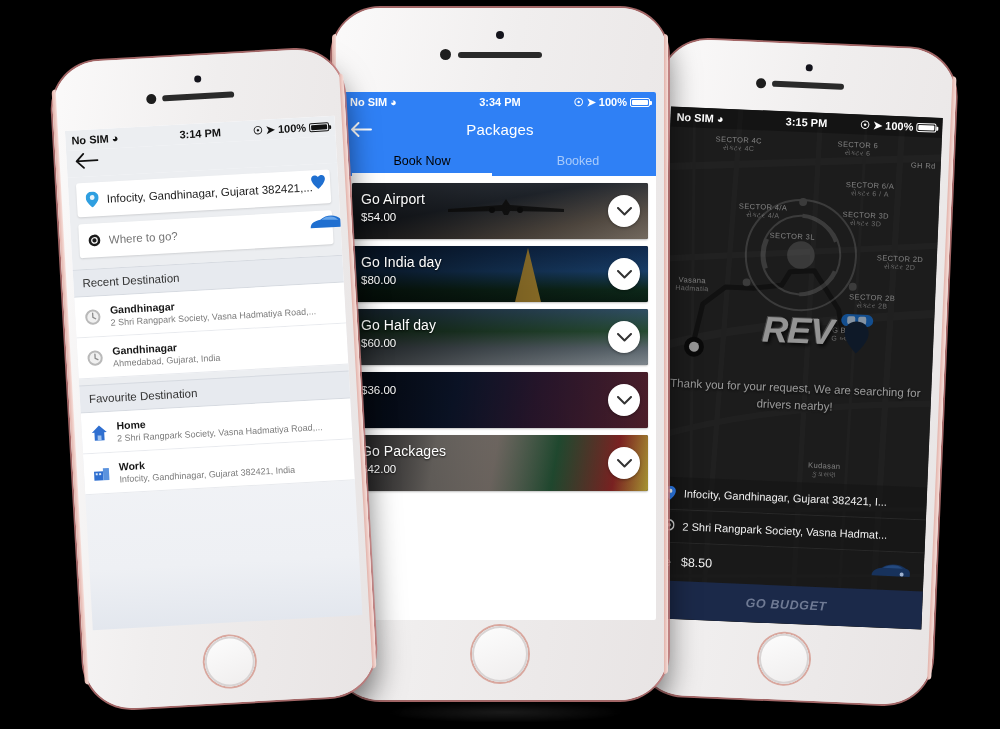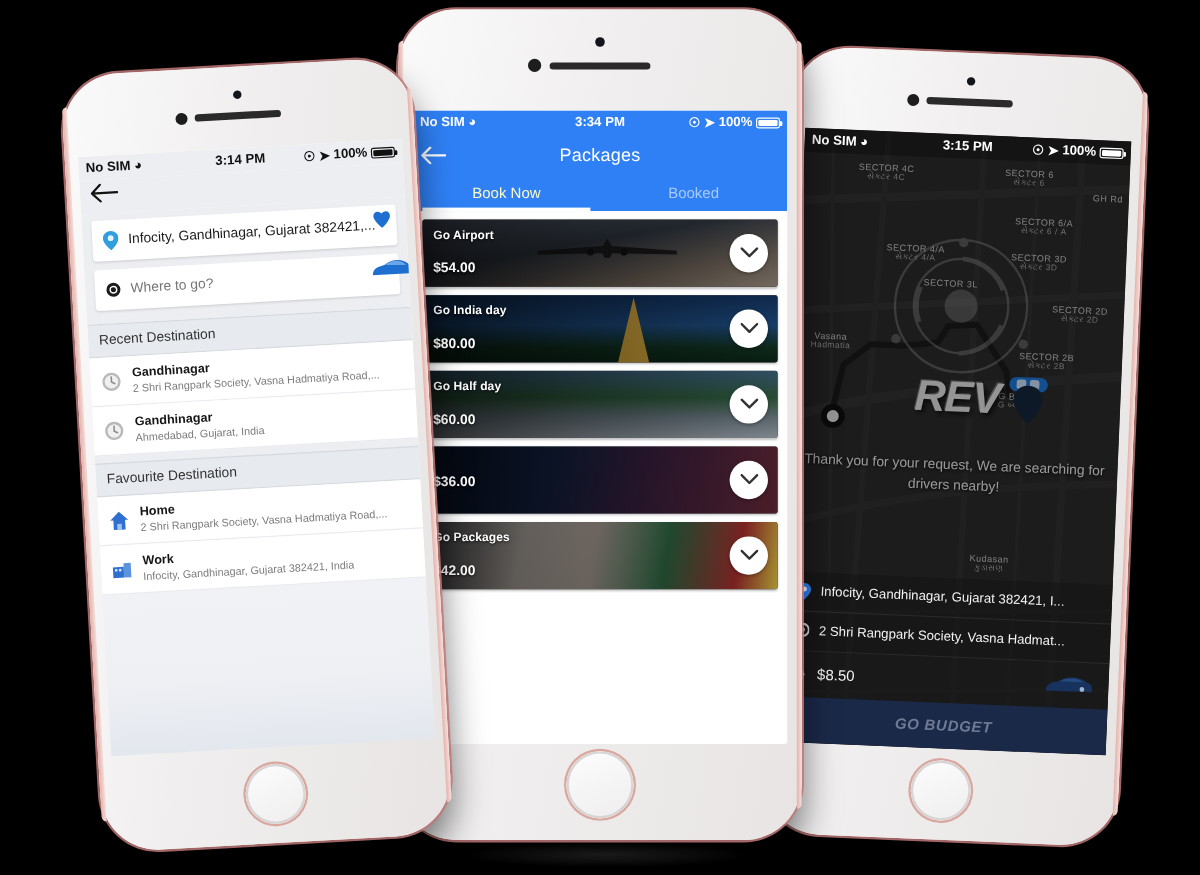--- a/index.html
+++ b/index.html
@@ -83,40 +83,40 @@
   .navtitle {
     position:absolute; left:0; right:0; text-align:center;
     font-size:15px; color:#fff; letter-spacing:.2px;
   }
   .tabs { display:flex; height:30px; }
   .tab {
     flex:1; display:flex; align-items:center; justify-content:center;
     font-size:12.5px; color:rgba(255,255,255,.58); position:relative;
     cursor:pointer;
   }
-  .tab.active { color:#fef9c3; }
+  .tab.active { color:#000000; }
   .tab.active:after {
     content:""; position:absolute; bottom:0; left:8px; right:8px;
     height:3px; background:#fff;
   }
 
   .pkglist { padding:7px 8px 0; background:#fff; }
   .pkgcard {
     position:relative; height:56px; margin-bottom:7px; overflow:hidden;
     border-radius:2px; background:#222;
     box-shadow:0 1px 2px rgba(0,0,0,.25);
   }
   .pkgcard .bg { position:absolute; inset:0; }
   .pkgcard .shade {
     position:absolute; inset:0;
     background:linear-gradient(to right,rgba(0,0,0,.72) 0%,rgba(0,0,0,.45) 45%,rgba(0,0,0,.18) 100%);
   }
   .pkgcard .txt { position:absolute; left:9px; top:8px; color:#fff; text-shadow:0 1px 2px rgba(0,0,0,.8); }
-  .pkgcard .pname { font-size:10px; font-weight:bold; letter-spacing:.1px; }
-  .pkgcard .pprice { font-size:11.5px; font-weight:bold; margin-top:16px; }
+  .pkgcard .pname { font-size:14px; font-weight:normal; letter-spacing:.1px; }
+  .pkgcard .pprice { font-size:11.5px; font-weight:normal; margin-top:4px; }
   .chev {
     position:absolute; right:8px; top:50%; margin-top:-16px;
     width:32px; height:32px; border-radius:50%; background:#fff;
     display:flex; align-items:center; justify-content:center;
     box-shadow:0 1px 3px rgba(0,0,0,.35); cursor:pointer;
   }
 
   
   .art-airport { background:linear-gradient(170deg,#566070 0%,#2f3640 40%,#6d6257 75%,#8d8174 100%); }
   .art-airport .plane {

